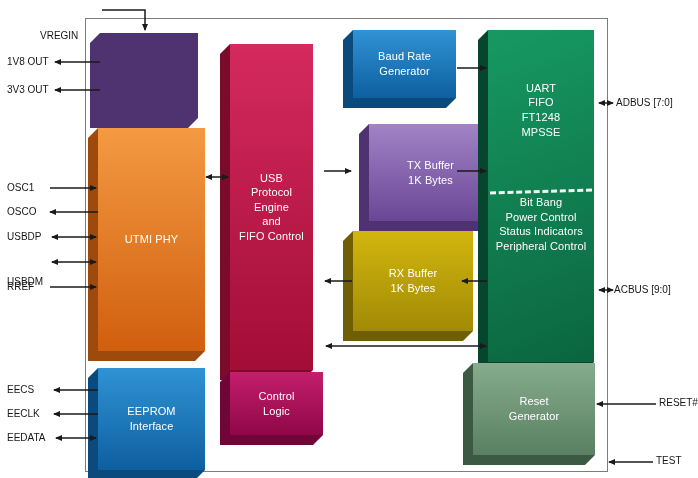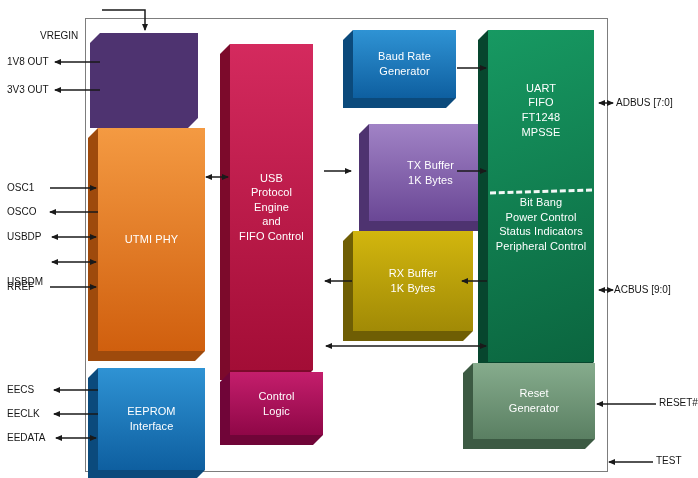--- a/index.html
+++ b/index.html
@@ -36,21 +36,21 @@
 
   #blk-ldo    {left:90px; top:33px; width:108px;height:95px;}
   #blk-utmi   {left:88px; top:128px;width:117px;height:233px;}
   #blk-engine {left:220px;top:44px; width:93px;height:336px;}
   #blk-baud   {left:343px;top:30px; width:113px;height:78px;}
   #blk-tx     {left:359px;top:124px;width:133px;height:107px;}
   #blk-rx     {left:343px;top:231px;width:130px;height:110px;}
   #blk-green  {left:478px;top:30px; width:116px;height:342px;}
   #blk-eeprom {left:88px; top:368px;width:117px;height:112px;}
   #blk-control{left:220px;top:372px;width:103px;height:73px;}
-  #blk-reset  {left:463px;top:363px;width:132px;height:86px;}
+  #blk-reset  {left:463px;top:363px;width:132px;height:102px;}
 
   
   #blk-green .half-top{
     position:absolute;left:0;right:0;top:0;height:160px;
     display:flex;align-items:center;justify-content:center;
   }
   #blk-green .half-bottom{
     position:absolute;left:0;right:0;top:165px;bottom:0;
     display:flex;align-items:flex-start;justify-content:center;
   }

